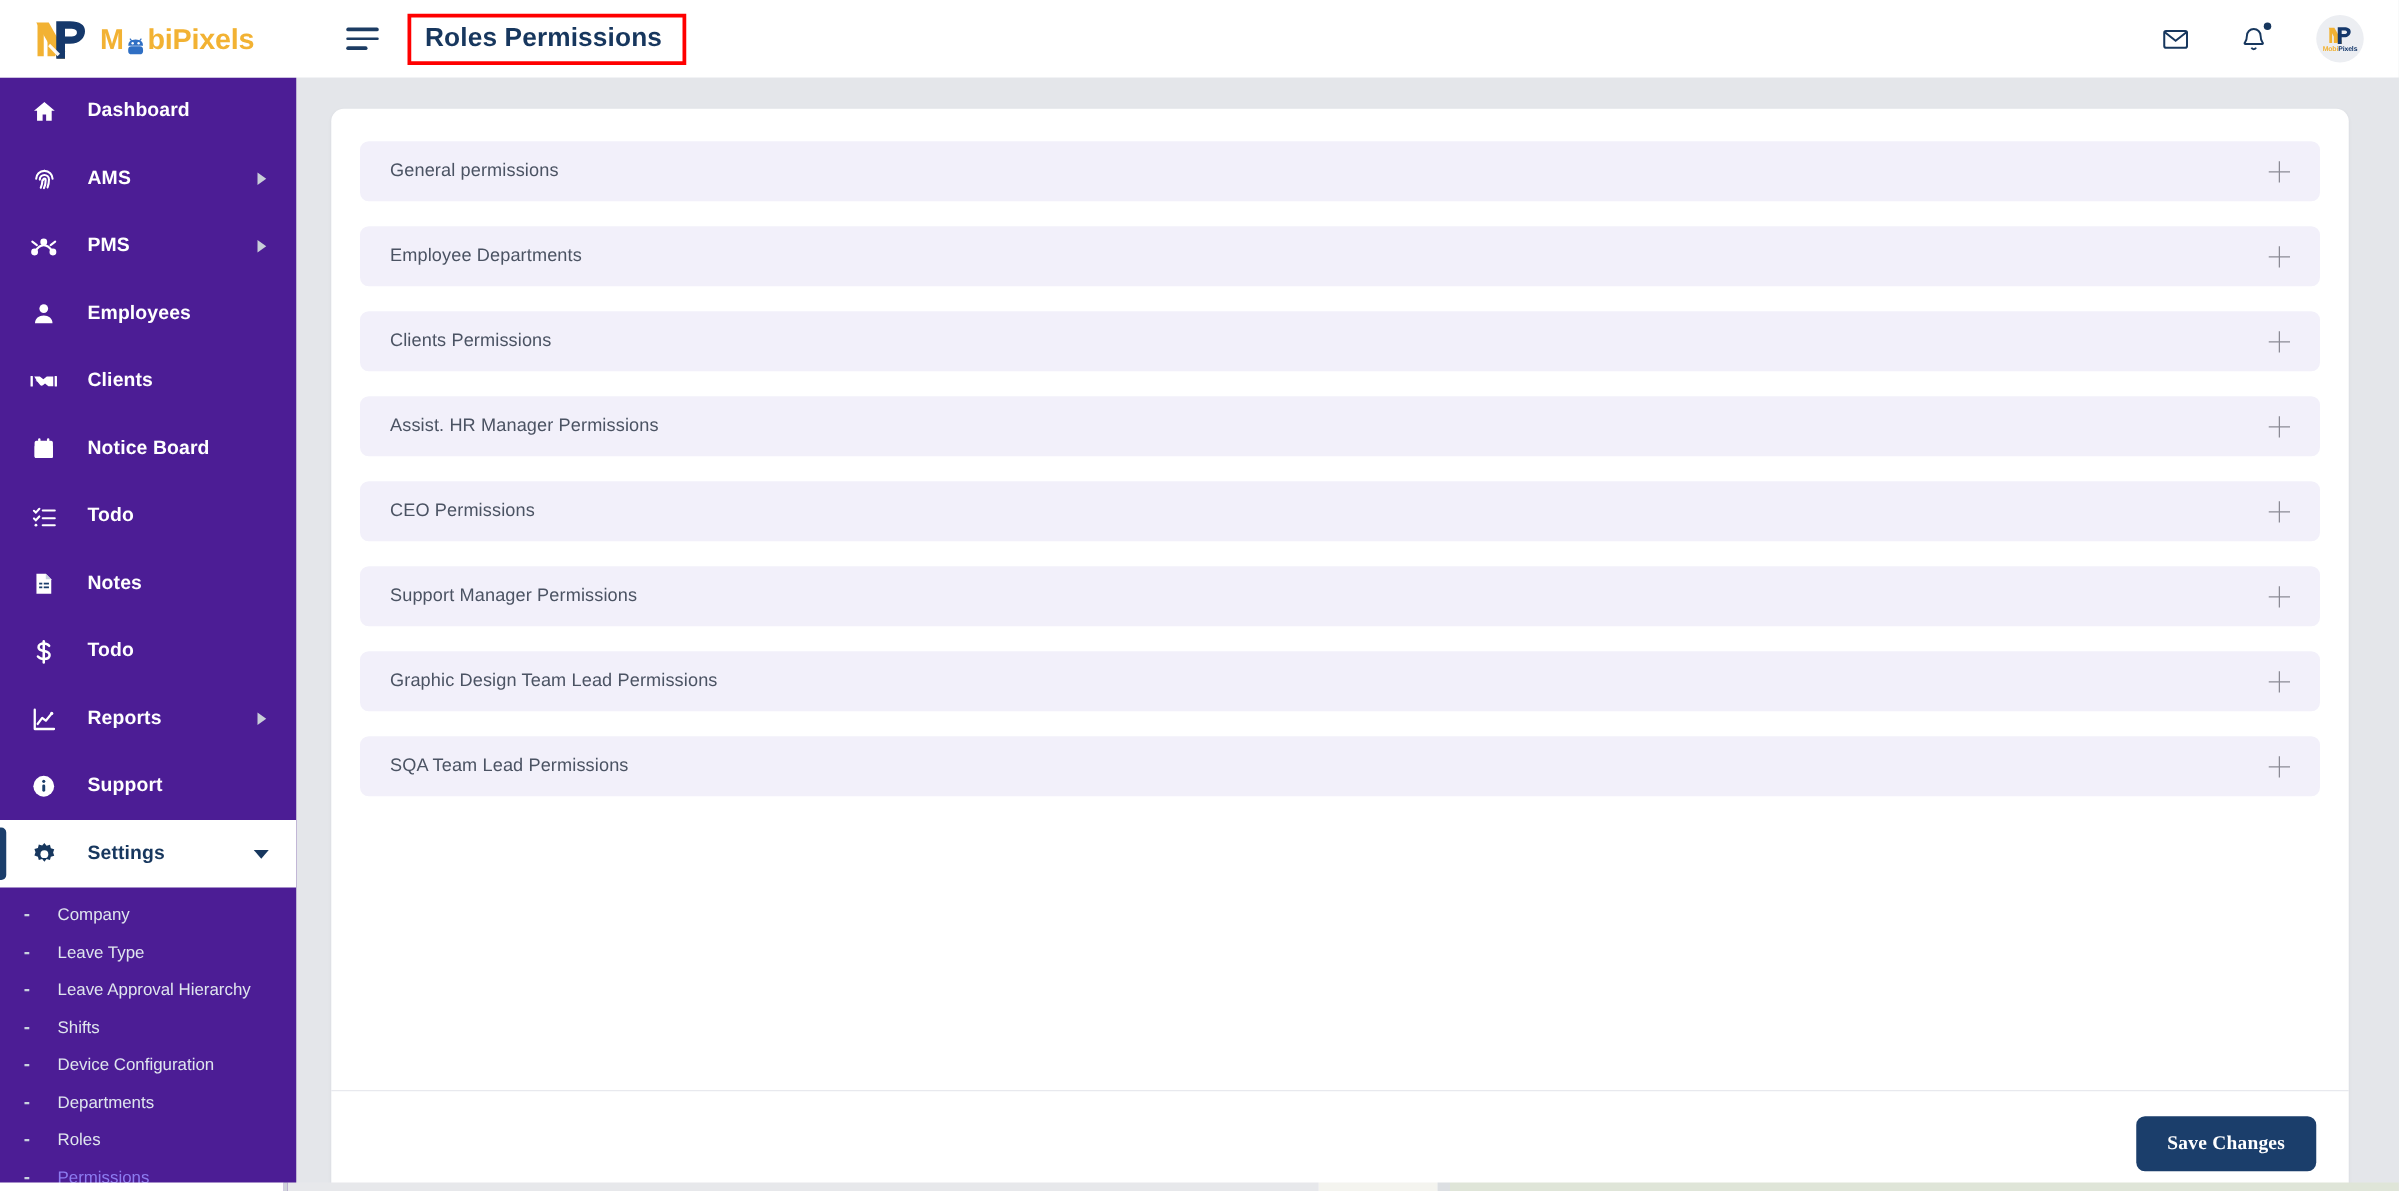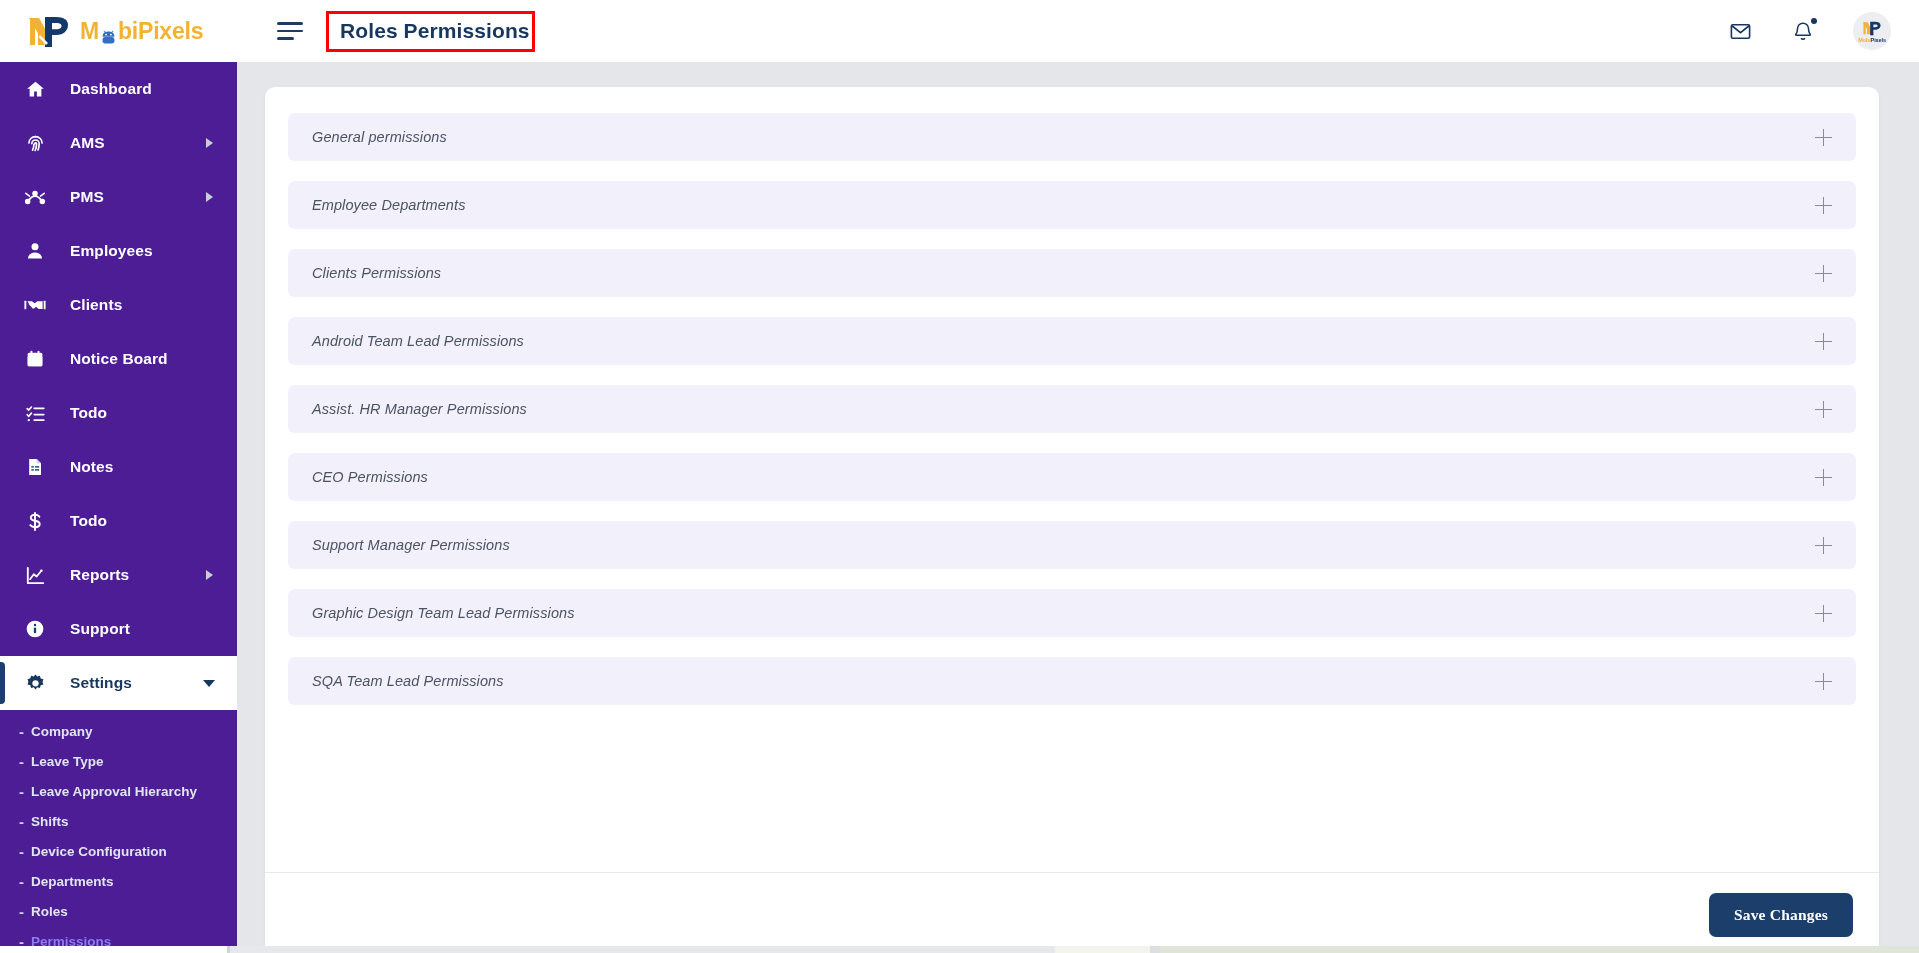--- a/index.html
+++ b/index.html
@@ -69,21 +69,21 @@
     background: #1c3c63;
     border-radius: 2px;
   }
   .hamburger span:nth-child(1) { width: 26px; }
   .hamburger span:nth-child(2) { width: 26px; }
   .hamburger span:nth-child(3) { width: 17px; }
 
   .page-title-box {
     margin-left: 19px;
     border: 3px solid #ff0000;
-    padding: 5px 2px 6px 11px;
+    padding: 5px 16px 6px 11px;
     display: inline-flex;
     align-items: flex-end;
   }
   .page-title {
     font-size: 21px;
     font-weight: 600;
     color: #17375e;
     letter-spacing: 0.1px;
     white-space: nowrap;
   }
@@ -205,22 +205,23 @@
   }
   .sub-dash {
     width: 12px;
     color: #c9d2de;
     font-size: 15px;
     font-weight: 700;
     flex-shrink: 0;
     line-height: 1;
   }
   .sub-label {
+    margin-left: 15px;
     font-size: 13.5px;
-    font-weight: 700;
+    font-weight: 400;
     color: #dfe5ee;
     white-space: nowrap;
   }
   .sub-item.active .sub-label { color: #8d7cf0; }
 
   
   .main {
     position: absolute;
     top: 62px; left: 237px;
     width: 1682px;
@@ -232,21 +233,20 @@
     position: absolute;
     top: 25px; left: 28px;
     width: 1614px;
     height: 870px;
     background: #ffffff;
     border-radius: 10px;
     box-shadow: 0 1px 3px rgba(20,30,60,0.06);
   }
   .acc-list {
     padding: 26px 23px 0 23px;
-    font-style: italic;
   }
   .acc-row {
     height: 48px;
     background: #f2f0fa;
     border-radius: 7px;
     display: flex;
     align-items: center;
     padding: 0 24px 0 24px;
     margin-bottom: 20px;
     cursor: pointer;
@@ -565,24 +565,20 @@
         </div>
         <div class="acc-row">
           <span class="acc-label">Employee Departments</span>
           <span class="acc-plus"></span>
         </div>
         <div class="acc-row">
           <span class="acc-label">Clients Permissions</span>
           <span class="acc-plus"></span>
         </div>
         <div class="acc-row">
-          <span class="acc-label">Android Team Lead Permissions</span>
-          <span class="acc-plus"></span>
-        </div>
-        <div class="acc-row">
           <span class="acc-label">Assist. HR Manager Permissions</span>
           <span class="acc-plus"></span>
         </div>
         <div class="acc-row">
           <span class="acc-label">CEO Permissions</span>
           <span class="acc-plus"></span>
         </div>
         <div class="acc-row">
           <span class="acc-label">Support Manager Permissions</span>
           <span class="acc-plus"></span>

